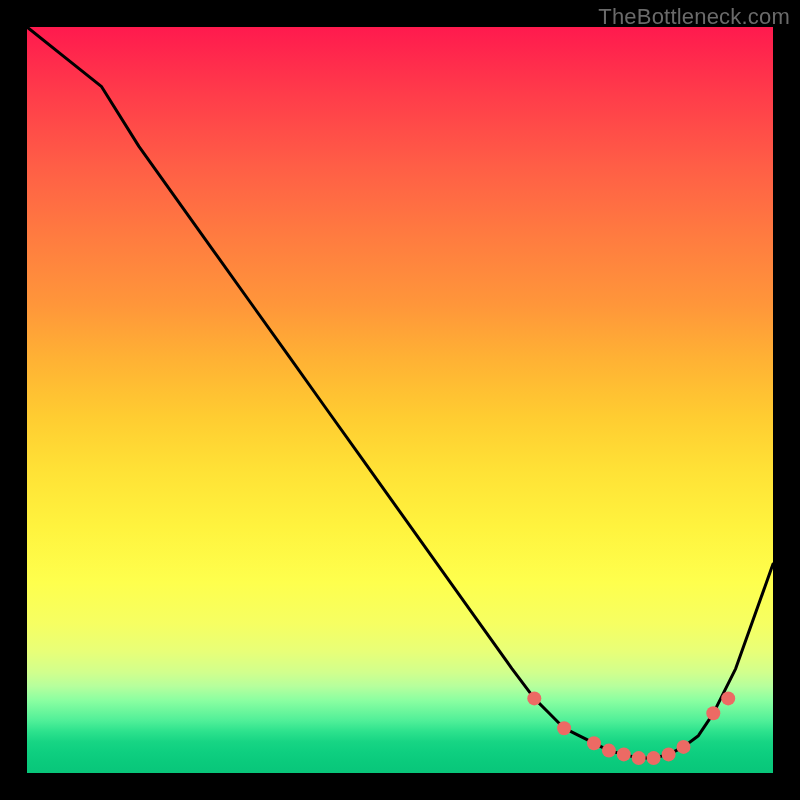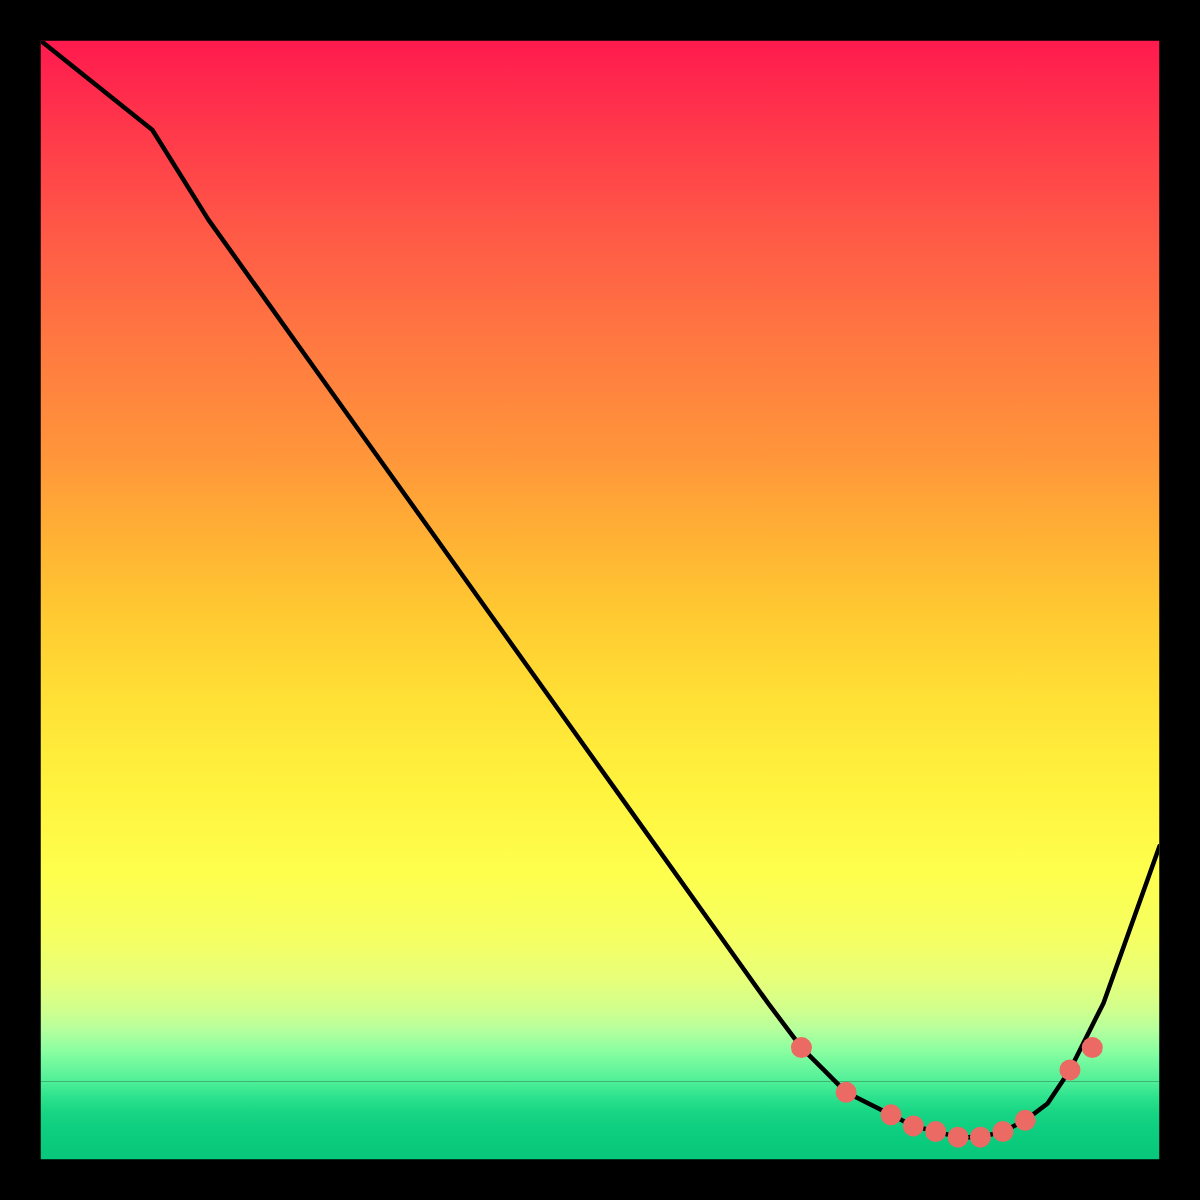--- a/index.html
+++ b/index.html
@@ -83,20 +83,21 @@
     position: absolute;
     inset: 0;
     z-index: 5;
   }
 </style>
 </head>
 <body>
 
 <div class="frame">
 
+  <div class="watermark">TheBottleneck.com</div>
 
   <div class="plot-area">
     <div class="gradient">
       <div class="grad-main"></div>
       <div class="grad-bottom"></div>
     </div>
 
     <svg class="curve" viewBox="0 0 746 746" preserveAspectRatio="none">
       <path id="curve-path" fill="none" stroke="#000" stroke-width="3" stroke-linejoin="round" stroke-linecap="round" d="M0.0 0.0 L37.3 29.8 L74.6 59.7 L111.9 119.4 L149.2 171.6 L186.5 223.8 L223.8 276.0 L261.1 328.2 L298.4 380.5 L335.7 432.7 L373.0 484.9 L410.3 537.1 L447.6 589.3 L484.9 641.6 L507.3 671.4 L522.2 686.3 L537.1 701.2 L552.0 708.7 L567.0 716.2 L581.9 723.6 L596.8 727.4 L611.7 731.1 L626.6 731.1 L641.6 727.4 L656.5 719.9 L671.4 708.7 L686.3 686.3 L708.7 641.6 L746.0 537.1 "></path>
       <g id="dots-group">

